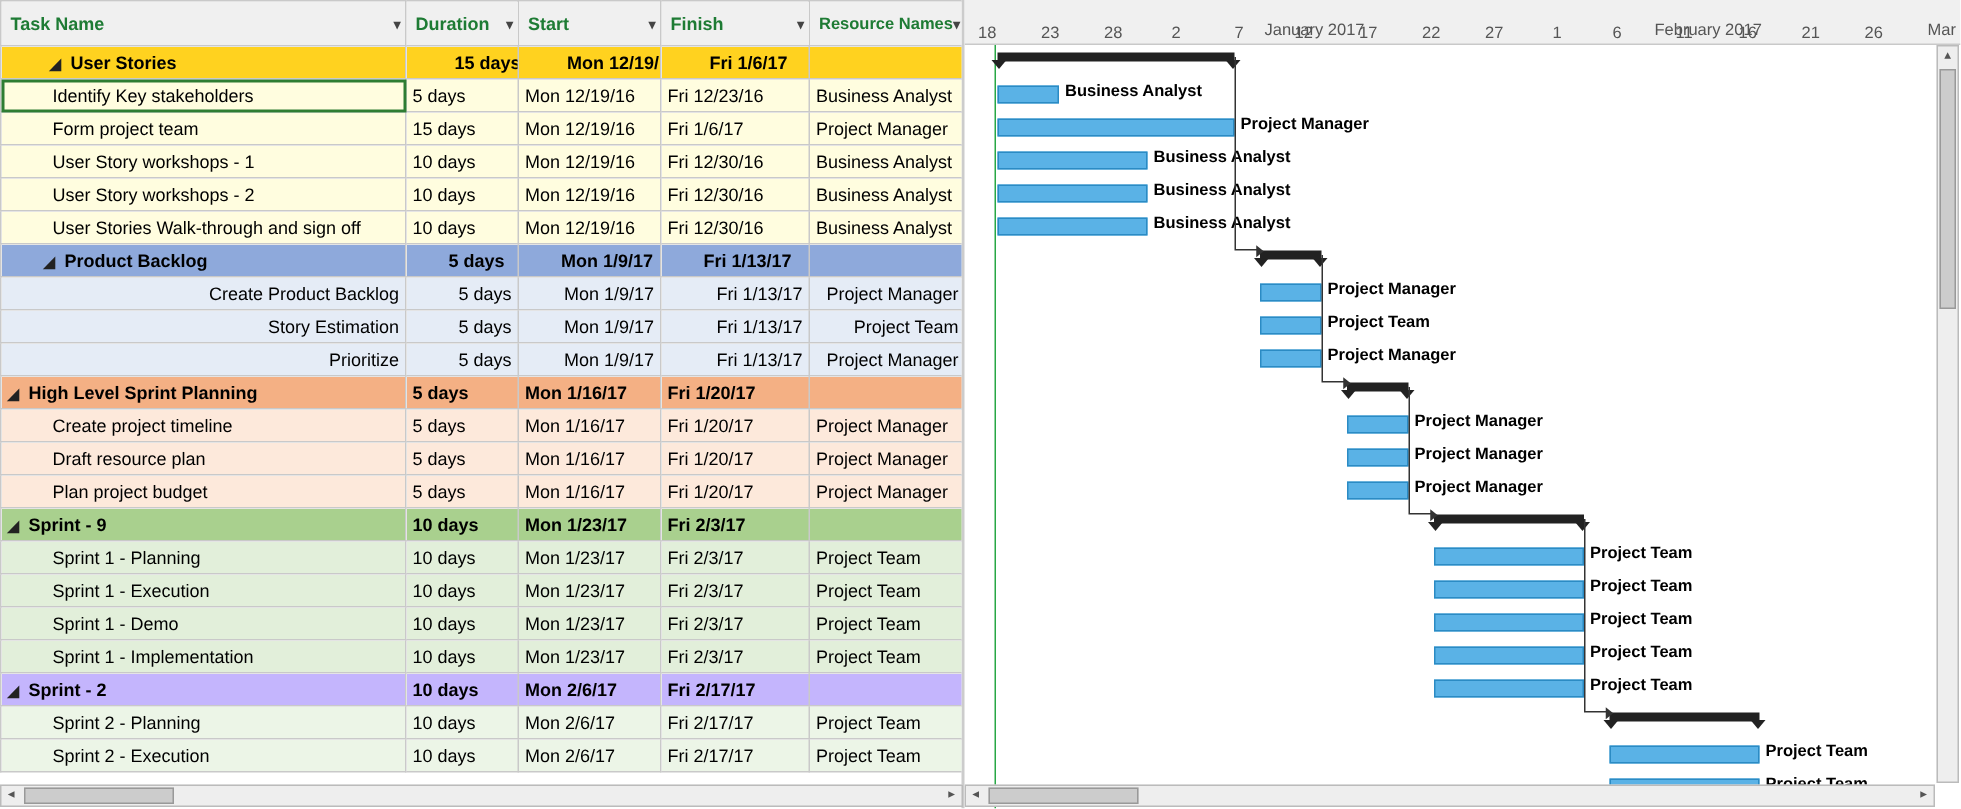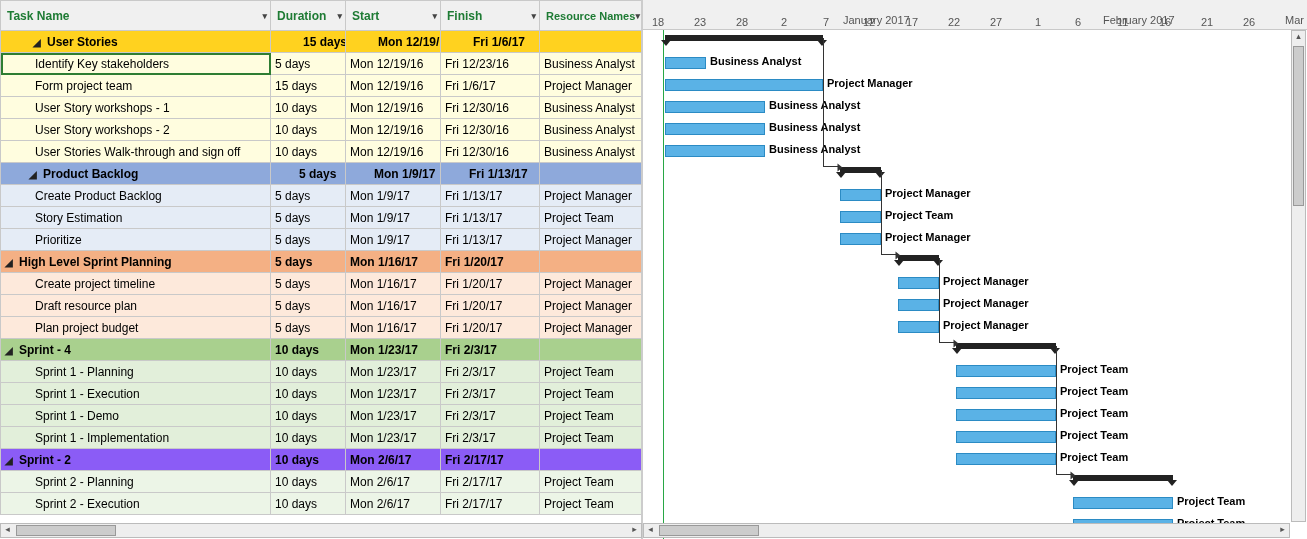--- a/index.html
+++ b/index.html
@@ -68,26 +68,26 @@
     display: inline-block;
     width: 8px;
     color: #222;
     font-size: 10px;
     margin-right: 2px;
   }
   
   .th-yellow td  { background: #ffd21f; padding-left: 32px; }
   .td-yellow td  { background: #fffddf; }
   .th-blue td    { background: #8ea9db; padding-left: 28px; }
-  .td-blue td    { background: #e5ecf6; }
+  .td-blue td    { background: #e5ecf6; text-align: right; }
   .th-orange td  { background: #f4b084; }
   .td-orange td  { background: #fde9db; }
   .th-green td   { background: #a9d08e; }
   .td-green td   { background: #e2efda; }
-  .th-green2 td  { background: #8b5cf6; }
+  .th-green2 td  { background: #c4b5fd; }
   .td-green2 td  { background: #ecf5e7; }
   .selcell {
     outline: 2px solid #2e7d32;
     outline-offset: -2px;
   }
   
   .timeline-header {
     height: 30px;
     background: #f0f0f0;
     border-bottom: 1px solid #c9c9c9;
@@ -332,21 +332,21 @@
           <td>Project Manager</td>
         </tr>
         <tr class="td-orange">
           <td><span class="indent1">Plan project budget</span></td>
           <td>5 days</td>
           <td>Mon 1/16/17</td>
           <td>Fri 1/20/17</td>
           <td>Project Manager</td>
         </tr>
         <tr class="th-green summary">
-          <td><span class="tri">◢</span><span class="indent0">Sprint - 4</span></td>
+          <td><span class="tri">◢</span><span class="indent0">Sprint - 9</span></td>
           <td>10 days</td>
           <td>Mon 1/23/17</td>
           <td>Fri 2/3/17</td>
           <td></td>
         </tr>
         <tr class="td-green">
           <td><span class="indent1">Sprint 1 - Planning</span></td>
           <td>10 days</td>
           <td>Mon 1/23/17</td>
           <td>Fri 2/3/17</td>

